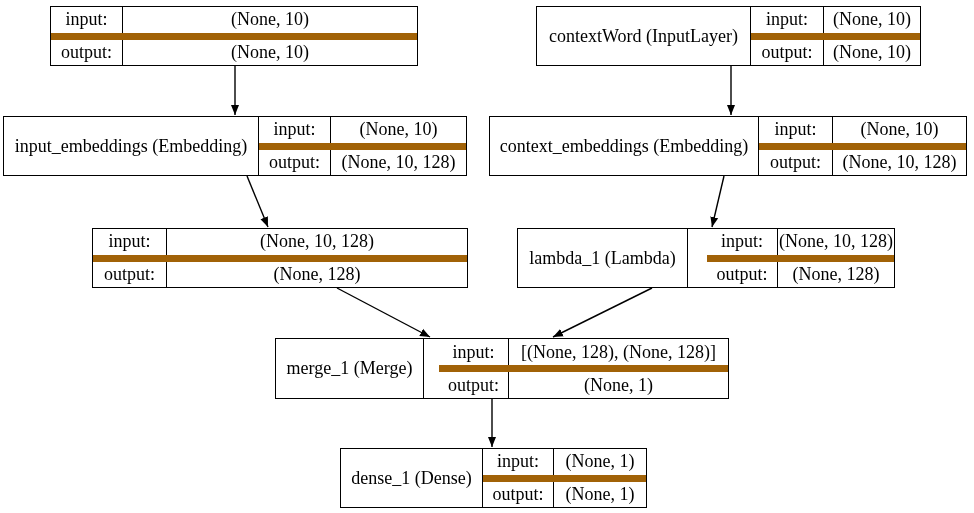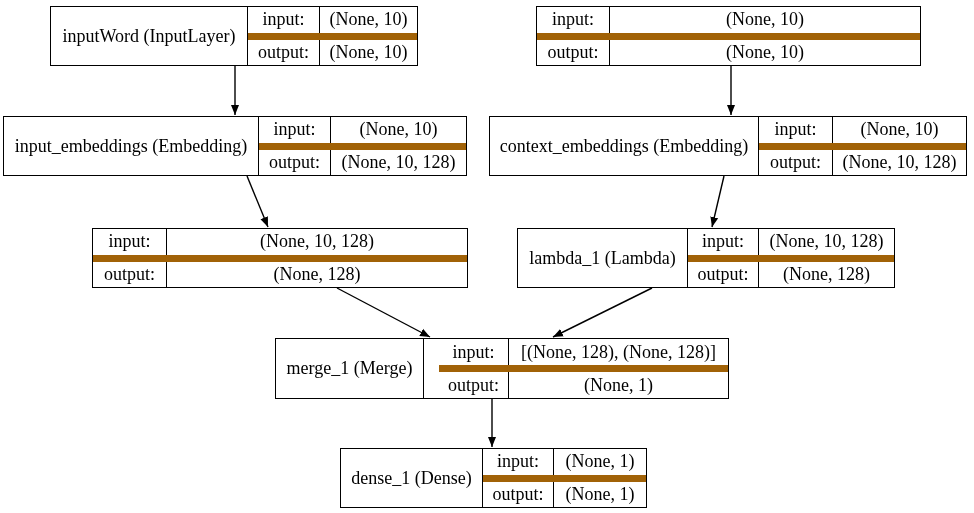--- a/index.html
+++ b/index.html
@@ -72,34 +72,34 @@
     <line x1="235" y1="66" x2="235" y2="115" stroke="#000" stroke-width="1.4" marker-end="url(#arrow)"></line>
     <line x1="731" y1="66" x2="731" y2="115" stroke="#000" stroke-width="1.4" marker-end="url(#arrow)"></line>
     <line x1="247" y1="176" x2="268" y2="227" stroke="#000" stroke-width="1.4" marker-end="url(#arrow)"></line>
     <line x1="724" y1="176" x2="712" y2="227" stroke="#000" stroke-width="1.4" marker-end="url(#arrow)"></line>
     <line x1="337" y1="288" x2="430" y2="337" stroke="#000" stroke-width="1.4" marker-end="url(#arrow)"></line>
     <line x1="652" y1="288" x2="553" y2="337" stroke="#000" stroke-width="1.4" marker-end="url(#arrow)"></line>
     <line x1="492" y1="399" x2="492" y2="447" stroke="#000" stroke-width="1.4" marker-end="url(#arrow)"></line>
   </svg>
 
   <div class="node" style="left:50px; top:6px; width:368px; height:60px;">
-    <div class="name-cell" style="width:197px;">inputWord (InputLayer)</div>
     <div class="io">
       <div class="io-row">
         <div class="io-label" style="width:72px;">input:</div>
         <div class="io-value">(None, 10)</div>
       </div>
       <div class="io-row">
         <div class="io-label" style="width:72px;">output:</div>
         <div class="io-value">(None, 10)</div>
       </div>
     </div>
   </div>
 
   <div class="node" style="left:536px; top:6px; width:385px; height:60px;">
+    <div class="name-cell" style="width:214px;">contextWord (InputLayer)</div>
     <div class="io">
       <div class="io-row">
         <div class="io-label" style="width:73px;">input:</div>
         <div class="io-value">(None, 10)</div>
       </div>
       <div class="io-row">
         <div class="io-label" style="width:73px;">output:</div>
         <div class="io-value">(None, 10)</div>
       </div>
     </div>
@@ -139,21 +139,21 @@
         <div class="io-label" style="width:74px;">input:</div>
         <div class="io-value">(None, 10, 128)</div>
       </div>
       <div class="io-row">
         <div class="io-label" style="width:74px;">output:</div>
         <div class="io-value">(None, 128)</div>
       </div>
     </div>
   </div>
 
-  <div class="node" style="left:517px; top:228px; width:378px; height:60px;">
+  <div class="node" style="left:517px; top:228px; width:378px; height:60px;gap:19px;">
     <div class="name-cell" style="width:170px;">lambda_1 (Lambda)</div>
     <div class="io">
       <div class="io-row">
         <div class="io-label" style="width:71px;">input:</div>
         <div class="io-value">(None, 10, 128)</div>
       </div>
       <div class="io-row">
         <div class="io-label" style="width:71px;">output:</div>
         <div class="io-value">(None, 128)</div>
       </div>

